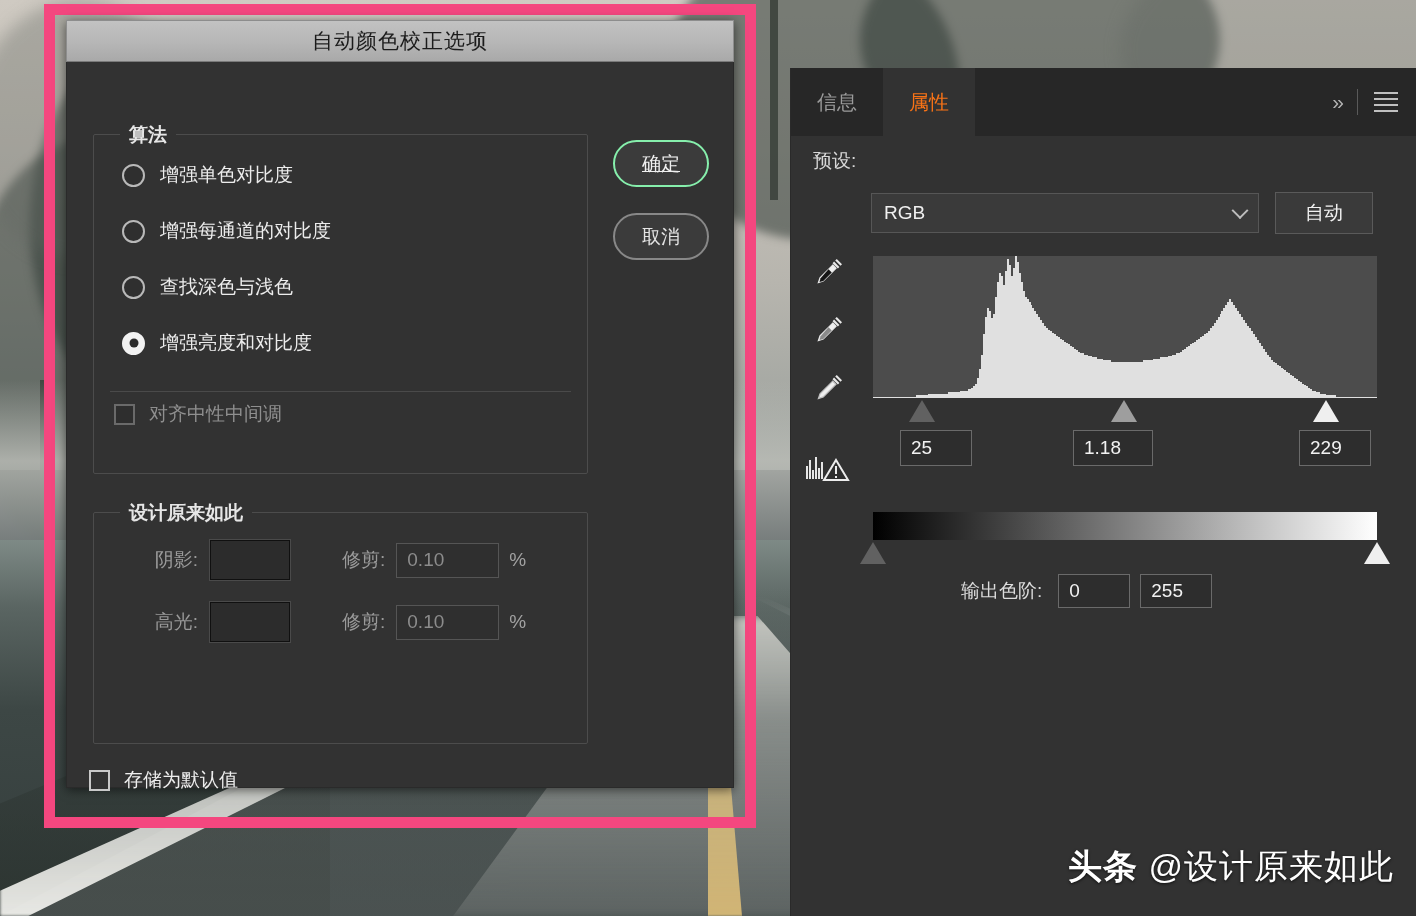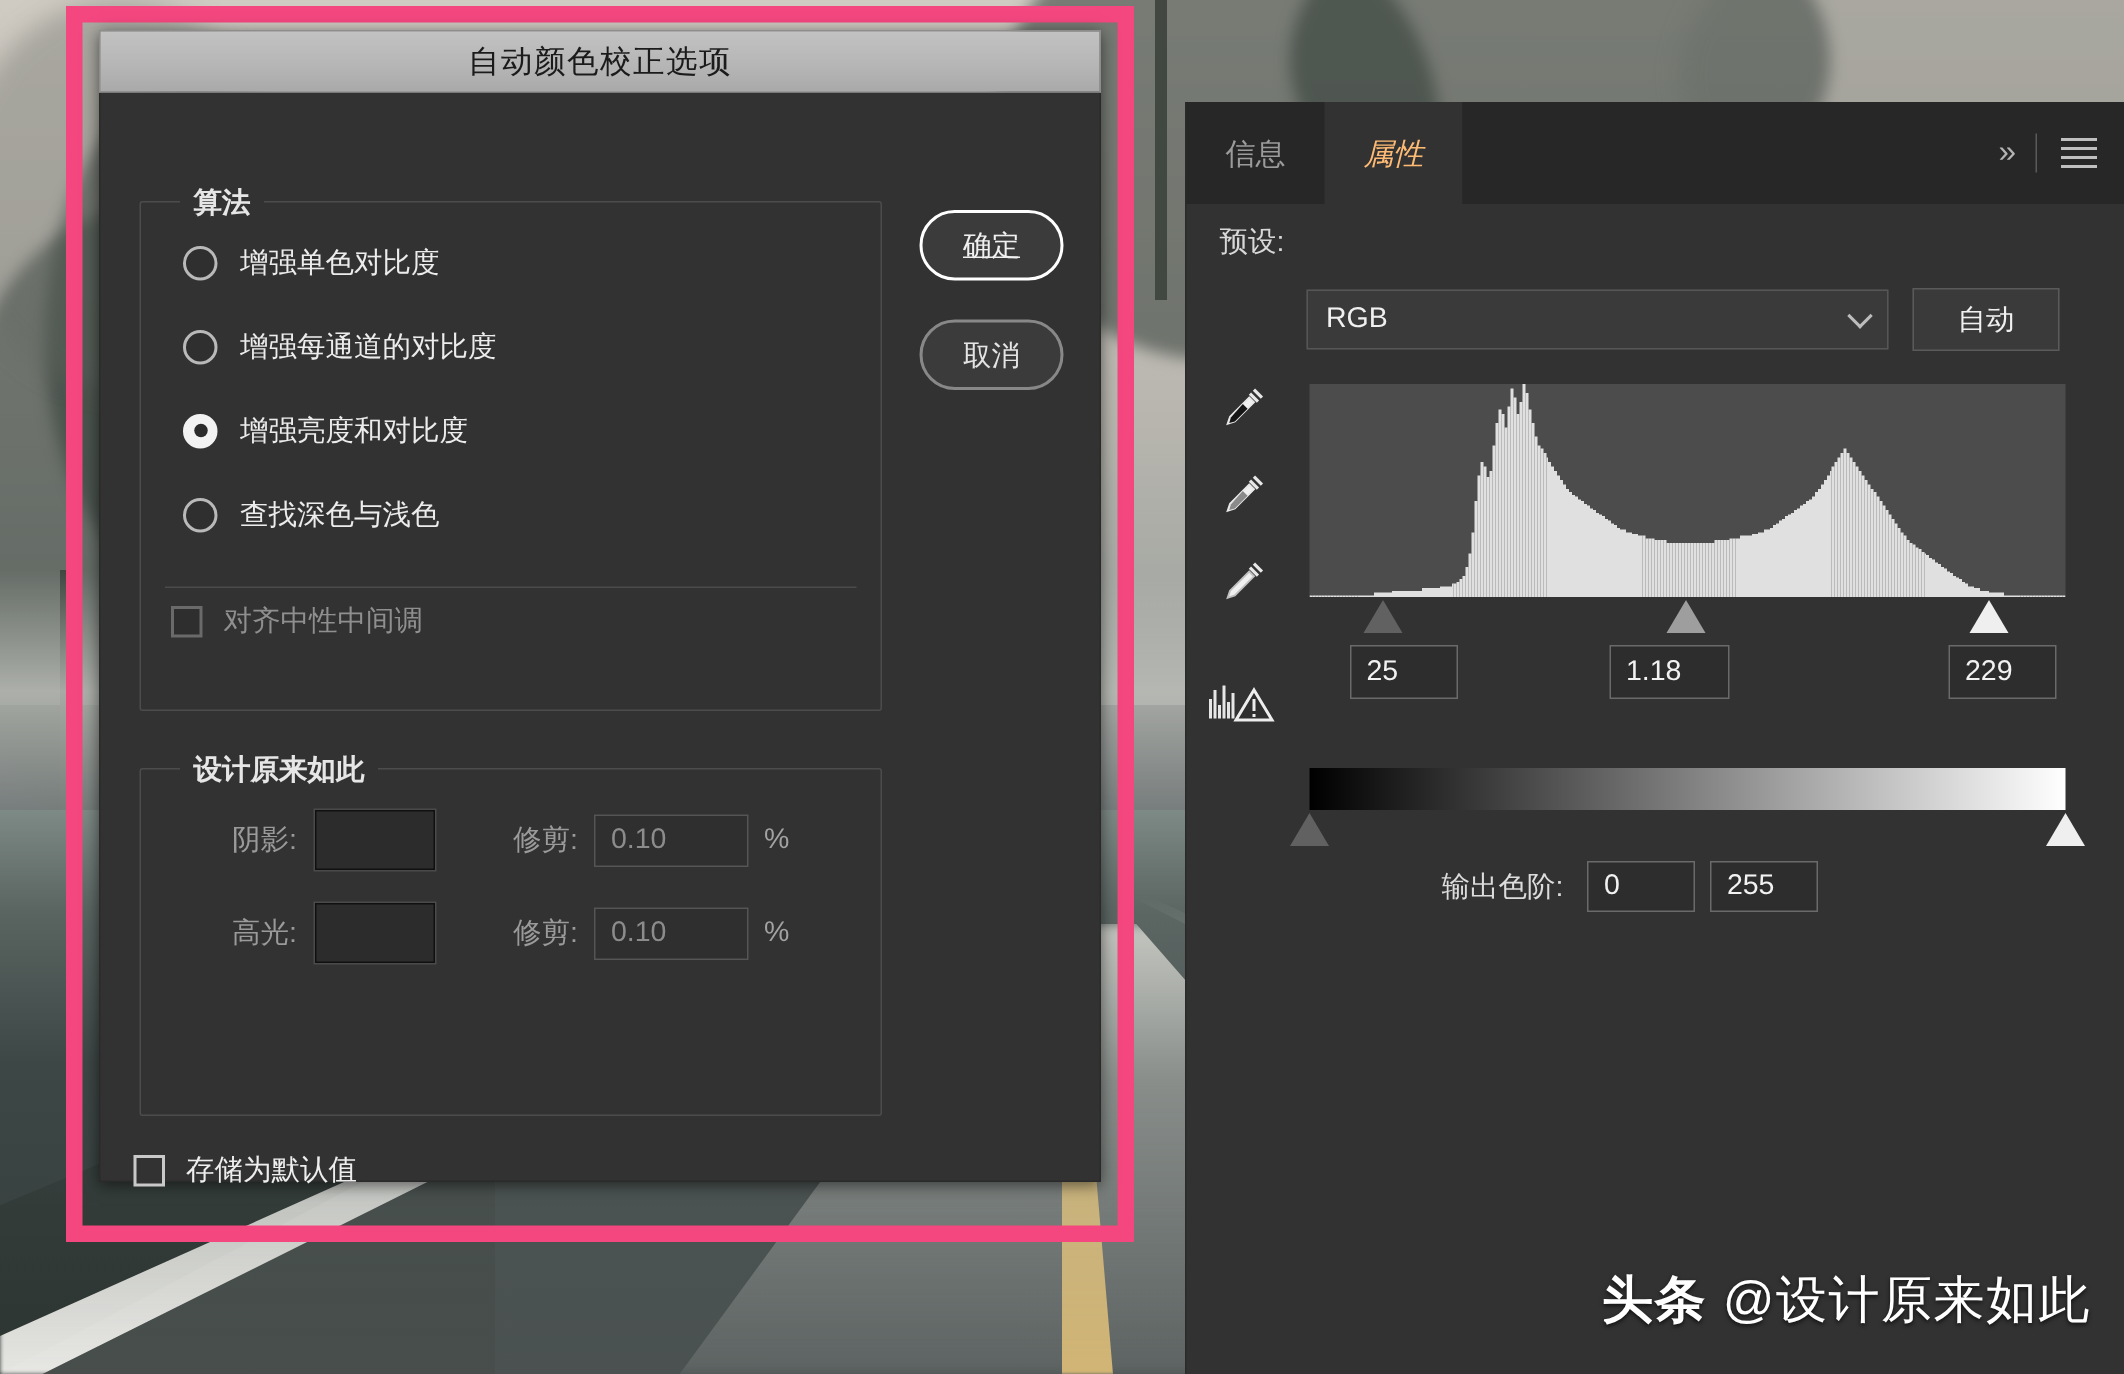--- a/index.html
+++ b/index.html
@@ -107,21 +107,21 @@
 
   .btncol {
     position: absolute; right: 22px; top: 78px; width: 98px;
   }
   .psbtn {
     width: 96px; height: 47px; border-radius: 24px;
     background: #3b3b3b; color: #f0f0f0;
     font-size: 19px; display: flex; align-items: center; justify-content: center;
     margin-bottom: 26px; cursor: pointer; user-select: none;
   }
-  .psbtn.primary { border: 2px solid #ffffff; text-decoration: underline; }
+  .psbtn.primary { border: 2px solid #86efac; text-decoration: underline; }
   .psbtn.secondary { border: 2px solid #888888; color: #e4e4e4; }
 
   
   .group {
     position: absolute;
     border: 1px solid #4c4c4c;
     border-radius: 2px;
   }
   .group-legend {
     position: absolute; top: -13px; left: 26px;
@@ -196,21 +196,21 @@
   }
   #panel-tabbar {
     height: 68px; background: #272727;
     display: flex; align-items: stretch; position: relative;
   }
   .ptab {
     display: flex; align-items: center; padding: 0 26px;
     font-size: 20px; color: #9b9b9b; cursor: pointer;
     background: #272727;
   }
-  .ptab.active { background: #323232; color: #fdba74; font-style: italic; }
+  .ptab.active { background: #323232; color: #f97316; }
   .ptab-spacer { flex: 1; background: #272727; }
   #panel-tabbar .right-icons {
     display: flex; align-items: center; gap: 16px; padding-right: 18px;
     background: #272727;
   }
   .chev { color: #b4b4b4; font-size: 21px; letter-spacing: -3px; cursor: pointer; }
   .vsep { width: 1px; height: 26px; background: #5a5a5a; }
   .hamb { display: flex; flex-direction: column; gap: 4px; cursor: pointer; }
   .hamb i { display: block; width: 24px; height: 2px; background: #c0c0c0; }
 
@@ -369,26 +369,26 @@
         <div style="padding-top:12px;">
           <div class="radio-row">
             <span class="radio"></span>
             <span class="radio-label">增强单色对比度</span>
           </div>
           <div class="radio-row">
             <span class="radio"></span>
             <span class="radio-label">增强每通道的对比度</span>
           </div>
           <div class="radio-row">
+            <span class="radio"></span>
+            <span class="radio-label">查找深色与浅色</span>
+          </div>
+          <div class="radio-row">
             <span class="radio on"></span>
             <span class="radio-label">增强亮度和对比度</span>
-          </div>
-          <div class="radio-row">
-            <span class="radio"></span>
-            <span class="radio-label">查找深色与浅色</span>
           </div>
         </div>
 
         <div class="divider" style="top:256px;"></div>
 
         <div class="chk-row" style="margin-top:18px;">
           <span class="chkbox"></span>
           <span class="chk-label dim">对齐中性中间调</span>
         </div>
       </div>

